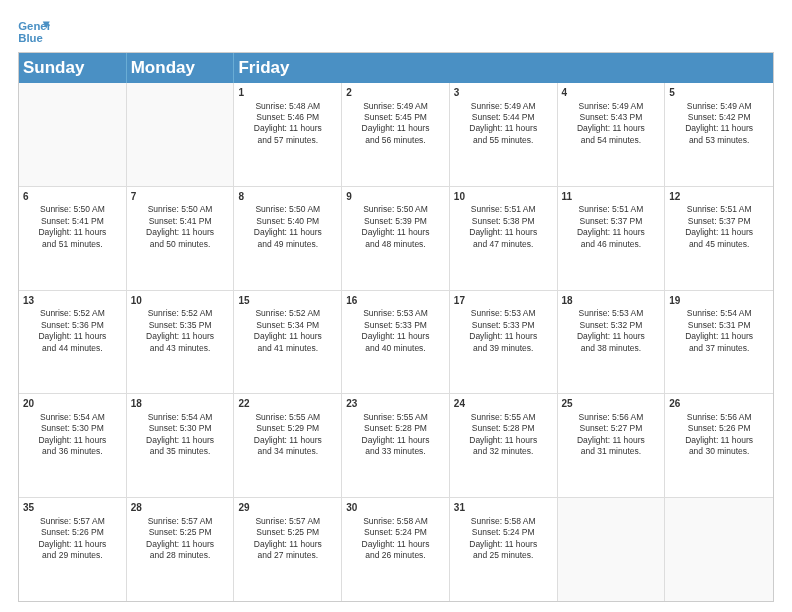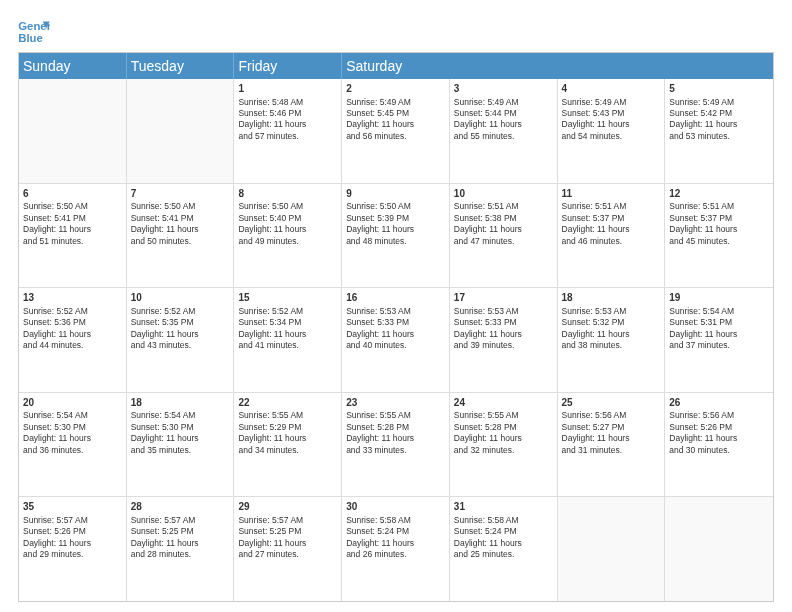--- a/index.html
+++ b/index.html
@@ -52,22 +52,22 @@
       flex-direction: column;
       border: 1px solid #ccc;
     }
     .cal-header {
       display: grid;
       grid-template-columns: repeat(7, 1fr);
       background: #4a90c4;
     }
     .cal-header-cell {
       color: #fff;
-      font-size: 14px;
-      font-weight: normal;
+      font-size: 17px;
+      font-weight: bold;
       padding: 5px 4px;
       text-align: left;
       border-right: 1px solid #6aadd5;
     }
     .cal-header-cell:last-child { border-right: none; }
     .cal-body {
       flex: 1;
       display: flex;
       flex-direction: column;
     }
@@ -92,20 +92,21 @@
     .day-num {
       font-size: 10px;
       font-weight: bold;
       margin-bottom: 1px;
       display: block;
     }
     .cell-text {
       font-size: 8.5px;
       color: #333;
       line-height: 1.35;
+      text-align: center;
     }
   </style>
 </head>
 <body>
 
 <div class="page">
   <div class="header">
     <div class="logo">
       <svg class="logo-icon" viewBox="0 0 36 32" xmlns="http://www.w3.org/2000/svg">
         <text x="0" y="14" font-size="13" font-weight="bold" fill="#4a90c4">General</text>
@@ -115,23 +116,22 @@
     </div>
     <div class="title-block">
       <div class="main-title"></div>
       <div class="subtitle"></div>
     </div>
   </div>
 
   <div class="calendar">
     <div class="cal-header" id="cal-header">
         <div class="cal-header-cell">Sunday</div>
-        <div class="cal-header-cell">Tuesday</div>
+        <div class="cal-header-cell">Monday</div>
         <div class="cal-header-cell">Friday</div>
-        <div class="cal-header-cell">Saturday</div>
       </div>
     <div class="cal-body" id="cal-body">
         <div class="cal-row">
           <div class="cal-cell empty"></div>
           <div class="cal-cell empty"></div>
           <div class="cal-cell">
             <span class="day-num">1</span>
             <div class="cell-text">Sunrise: 5:48 AM<br>Sunset: 5:46 PM<br>Daylight: 11 hours<br>and 57 minutes.</div>
           </div>
           <div class="cal-cell">

